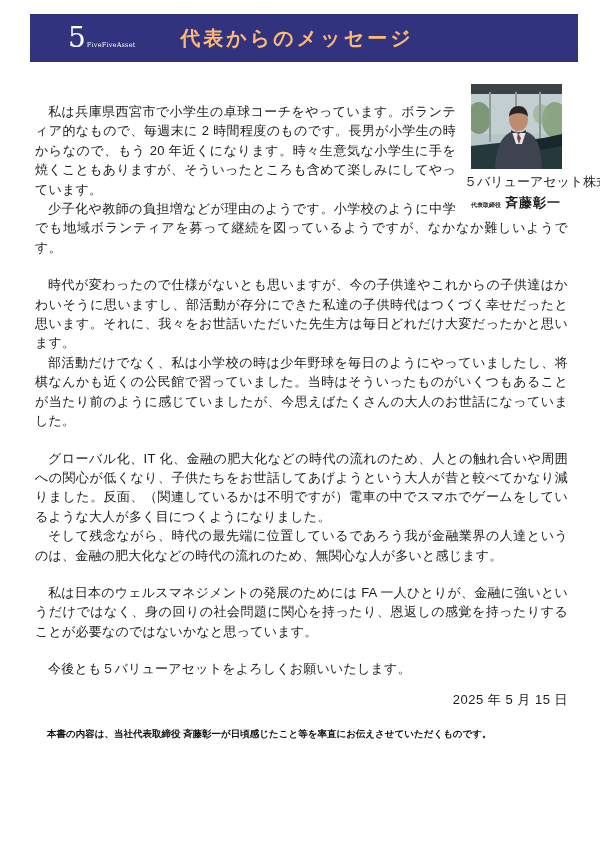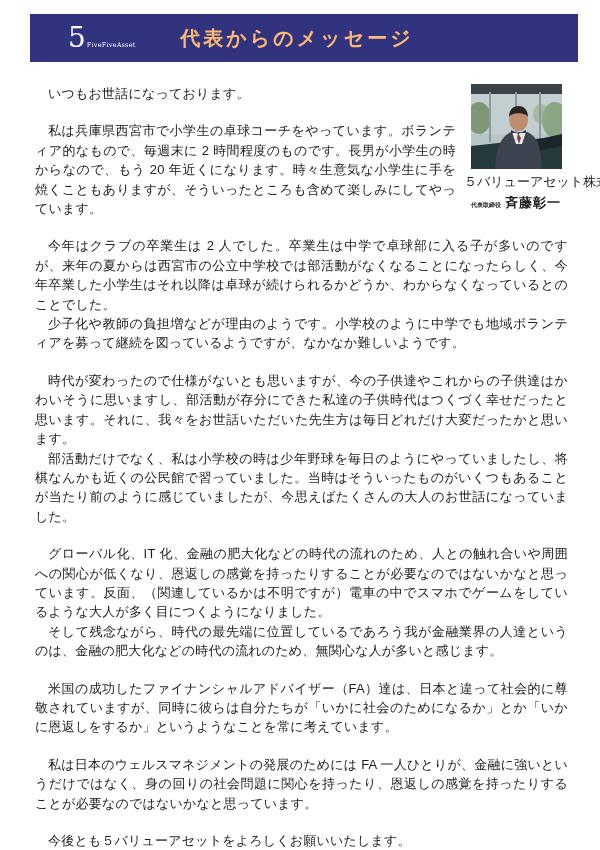--- a/index.html
+++ b/index.html
@@ -92,29 +92,26 @@
       <ellipse cx="47.5" cy="36" rx="9.5" ry="11" fill="#bd8d6d"></ellipse>
       <path d="M38 33 C38 25 43 22 47.5 22 C52 22 57 25 57 33 C54 28 41 28 38 33 Z" fill="#2a2522"></path>
       <path d="M40 46 L47.5 50 L55 46 L55 49 L40 49 Z" fill="#323744"></path>
     </svg>
     <div class="cap-company">５バリューアセット株式会社</div>
     <div class="cap-name">
       <span class="cap-role">代表取締役</span><span class="cap-person">斉藤彰一</span>
     </div>
   </aside>
 
-  <p class="para">いつもお世話になっております。</p>
   <p class="para group">私は兵庫県西宮市で小学生の卓球コーチをやっています。ボランティア的なもので、毎週末に 2 時間程度のものです。長男が小学生の時からなので、もう 20 年近くになります。時々生意気な小学生に手を焼くこともありますが、そういったところも含めて楽しみにしてやっています。</p>
-  <p class="para group">今年はクラブの卒業生は 2 人でした。卒業生は中学で卓球部に入る子が多いのですが、来年の夏からは西宮市の公立中学校では部活動がなくなることになったらしく、今年卒業した小学生はそれ以降は卓球が続けられるかどうか、わからなくなっているとのことでした。</p>
   <p class="para">少子化や教師の負担増などが理由のようです。小学校のように中学でも地域ボランティアを募って継続を図っているようですが、なかなか難しいようです。</p>
   <p class="para group">時代が変わったので仕様がないとも思いますが、今の子供達やこれからの子供達はかわいそうに思いますし、部活動が存分にできた私達の子供時代はつくづく幸せだったと思います。それに、我々をお世話いただいた先生方は毎日どれだけ大変だったかと思います。</p>
   <p class="para">部活動だけでなく、私は小学校の時は少年野球を毎日のようにやっていましたし、将棋なんかも近くの公民館で習っていました。当時はそういったものがいくつもあることが当たり前のように感じていましたが、今思えばたくさんの大人のお世話になっていました。</p>
-  <p class="para group">グローバル化、IT 化、金融の肥大化などの時代の流れのため、人との触れ合いや周囲への関心が低くなり、恩返しの感覚を持ったりすることが必要なのではないかなと思っています。反面、（関連しているかは不明ですが）電車の中でスマホでゲームをしているような大人が多く目につくようになりました。</p>
+  <p class="para group">グローバル化、IT 化、金融の肥大化などの時代の流れのため、人との触れ合いや周囲への関心が低くなり、子供たちをお世話してあげようという大人が昔と較べてかなり減りました。反面、（関連しているかは不明ですが）電車の中でスマホでゲームをしているような大人が多く目につくようになりました。</p>
   <p class="para">そして残念ながら、時代の最先端に位置しているであろう我が金融業界の人達というのは、金融の肥大化などの時代の流れのため、無関心な人が多いと感じます。</p>
-  <p class="para group">米国の成功したファイナンシャルアドバイザー（FA）達は、日本と違って社会的に尊敬されていますが、同時に彼らは自分たちが「いかに社会のためになるか」とか「いかに恩返しをするか」というようなことを常に考えています。</p>
   <p class="para group">私は日本のウェルスマネジメントの発展のためには FA 一人ひとりが、金融に強いというだけではなく、身の回りの社会問題に関心を持ったり、恩返しの感覚を持ったりすることが必要なのではないかなと思っています。</p>
   <p class="para group">今後とも５バリューアセットをよろしくお願いいたします。</p>
 
   <div class="date-line">2025 年 5 月 15 日</div>
 
   <div class="disclaimer">
     <div>本書の内容は、当社代表取締役 斉藤彰一が日頃感じたこと等を率直にお伝えさせていただくものです。</div>
 
   </div>
 

